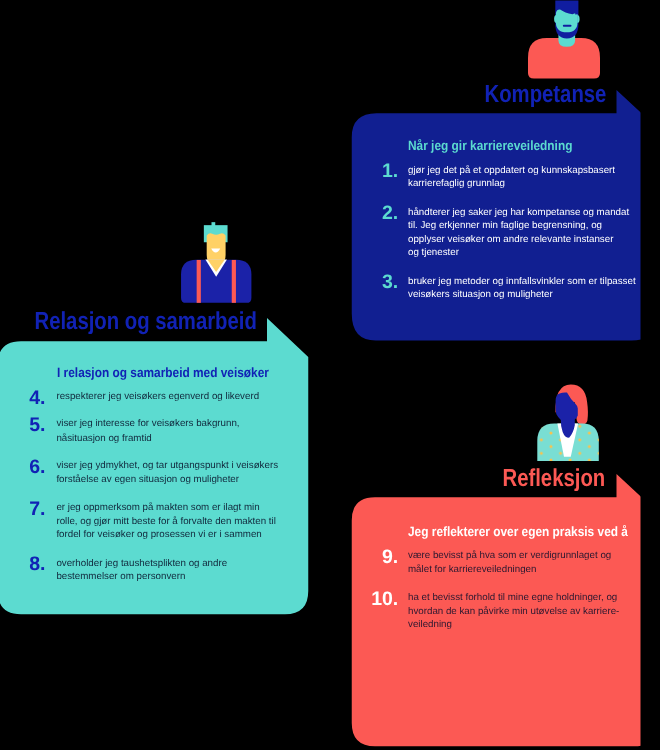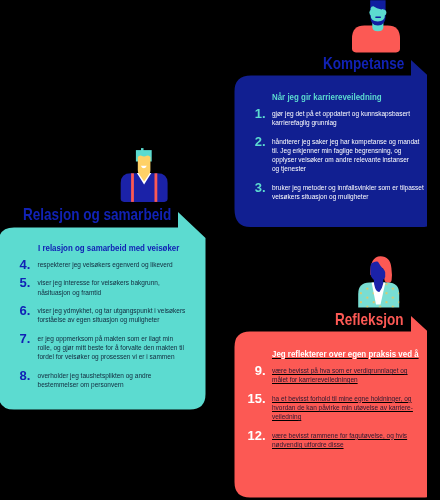--- a/index.html
+++ b/index.html
@@ -126,30 +126,26 @@
       <path d="M370.4 273 L370.4 267 Q370.7 262.8 373.0 262.4 Q375.6 261.3 378.0 261.7 Q380.4 266.2 383.3 268.9 Q384.8 270.3 385.2 272.3 L385.2 277 Q384.3 279.2 383.2 279.7 L383.2 283.5 Q382.2 288.8 379.4 291.9 Q376.6 291.9 375.1 288.0 Q373.7 284 373.9 280 L372.1 278 Q370.4 276 370.4 273 Z" fill="#1b22a8"></path>
     </svg>
   </div>
 
   <div class="card" style="left:234px;top:316px;width:206px;height:182px;">
     <svg width="206" height="182" viewBox="0 0 206 182">
       <path d="M16 15.5 L177 15.5 L177 0 L205 26 L205 166 Q205 181.5 189 181.5 L16 181.5 Q0.5 181.5 0.5 166 L0.5 31 Q0.5 15.5 16 15.5 Z" fill="#fc5954"></path>
     </svg>
   </div>
   <div class="title" style="left:334.8px;top:310.7px;color:#fc5954;">Refleksjon</div>
-  <div class="body" style="left:272px;top:350.0px;width:156px;text-decoration:underline;">
+  <div class="body" style="left:272px;top:350.0px;width:156px;">
     <div class="heading" style="color:#ffffff;">Jeg reflekterer over egen praksis ved å</div>
     <div class="list" style="margin-top:-2.5px;">
       <div class="item" style="margin-top:9.4px;">
         <span class="num" style="color:#ffffff;right:100%;margin-right:6.5px;">9.</span>
         <span class="txt" style="color:#2a1830;"><span>være bevisst på hva som er verdigrunnlaget og</span><br><span>målet for karriereveiledningen</span></span>
       </div>
       <div class="item" style="margin-top:9.4px;">
-        <span class="num" style="color:#ffffff;right:100%;margin-right:6.5px;">15.</span>
+        <span class="num" style="color:#ffffff;right:100%;margin-right:6.5px;">10.</span>
         <span class="txt" style="color:#2a1830;"><span>ha et bevisst forhold til mine egne holdninger, og</span><br><span>hvordan de kan påvirke min utøvelse av karriere-</span><br><span>veiledning</span></span>
-      </div>
-      <div class="item" style="margin-top:9.4px;">
-        <span class="num" style="color:#ffffff;right:100%;margin-right:6.5px;">12.</span>
-        <span class="txt" style="color:#2a1830;"><span>være bevisst rammene for fagutøvelse, og hvis</span><br><span>nødvendig utfordre disse</span></span>
       </div>
     </div>
   </div>
 </div>
 
 </body></html>

